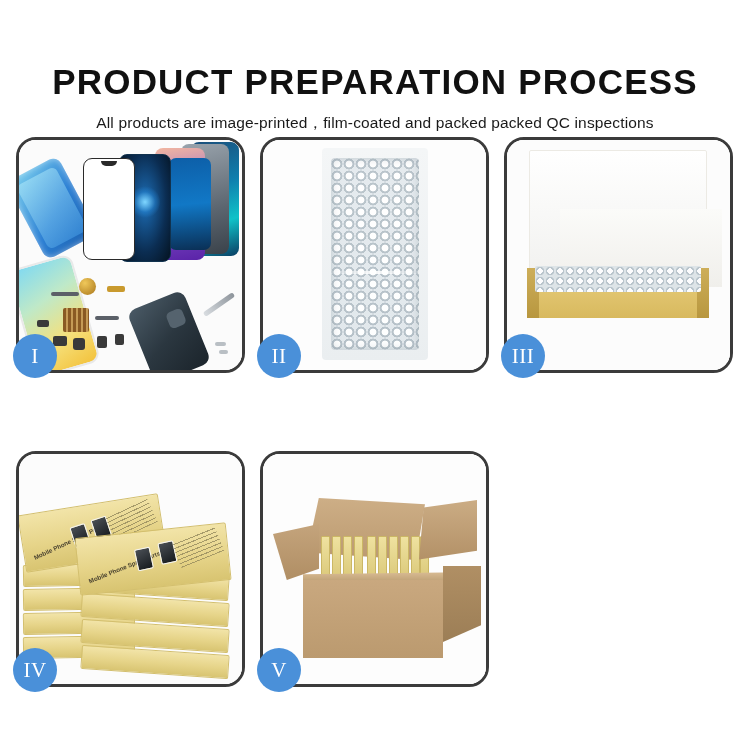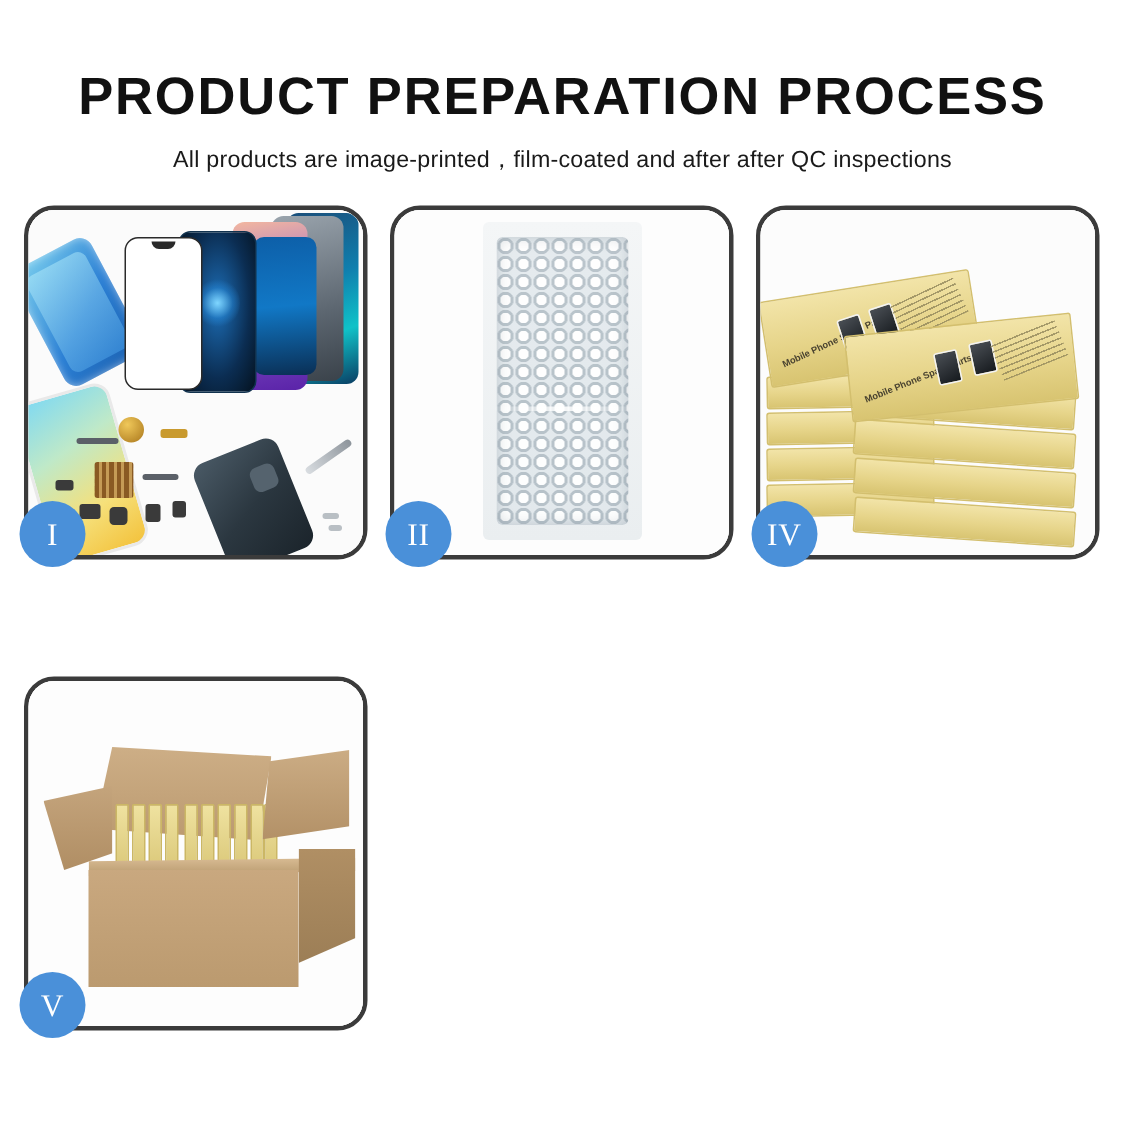--- a/index.html
+++ b/index.html
@@ -10,21 +10,21 @@
     overflow: hidden;
   }
   .page { position: relative; width: 750px; height: 750px; background:#fff; }
 
   
   .header { position:absolute; left:0; top:0; width:750px; text-align:center; }
   .title {
     font-family:"Liberation Sans", sans-serif;
     font-size:35px; font-weight:700; color:#111;
     letter-spacing:1.2px; line-height:1;
-    padding-top:47px;
+    padding-top:64px;
     white-space:nowrap;
   }
   .subtitle {
     font-family:"Liberation Sans", sans-serif;
     font-size:15.5px; font-weight:400; color:#1a1a1a;
     letter-spacing:.15px; padding-top:14px; white-space:nowrap;
   }
 
   
   .grid {
@@ -294,21 +294,21 @@
     clip-path:polygon(10% 40%,78% 0,100% 46%,24% 100%);
   }
 </style>
 </head>
 <body>
 
 <div class="page">
 
   <div class="header">
     <div class="title">PRODUCT PREPARATION PROCESS</div>
-    <div class="subtitle">All products are image-printed，film-coated and after after QC inspections</div>
+    <div class="subtitle">All products are image-printed，film-coated and packed packed QC inspections</div>
   </div>
 
   <div class="grid">
 
     <div class="panel">
       <div class="panel-inner">
         <div class="p1">
           <div class="ph blue-flat"></div>
           <div class="ph cyan-wave"></div>
           <div class="ph grey"></div>
@@ -341,20 +341,34 @@
         <div class="p2">
           <div class="pouch">
             <div class="bubbles"></div>
             <div class="pouch-seam"></div>
           </div>
         </div>
       </div>
       <div class="badge">II</div>
     </div>
 
+    <div class="panel">
+      <div class="panel-inner">
+        <div class="p3">
+          <div class="lid-back">
+            <div class="lid-foam"></div>
+          </div>
+          <div class="box3-body"></div>
+          <div class="box3-lipL"></div>
+          <div class="box3-lipR"></div>
+          <div class="box3-inner"></div>
+        </div>
+      </div>
+      <div class="badge">III</div>
+    </div>
 
     <div class="panel">
       <div class="panel-inner">
         <div class="p4">
           <div class="stack">
 
             <div class="ybox" style="left:4px;top:96px;width:112px;height:22px;transform:rotate(-1deg);"></div>
             <div class="ybox" style="left:4px;top:120px;width:112px;height:22px;transform:rotate(-1deg);"></div>
             <div class="ybox" style="left:4px;top:144px;width:112px;height:22px;transform:rotate(-1deg);"></div>
             <div class="ybox" style="left:4px;top:168px;width:112px;height:22px;transform:rotate(-1deg);"></div>

